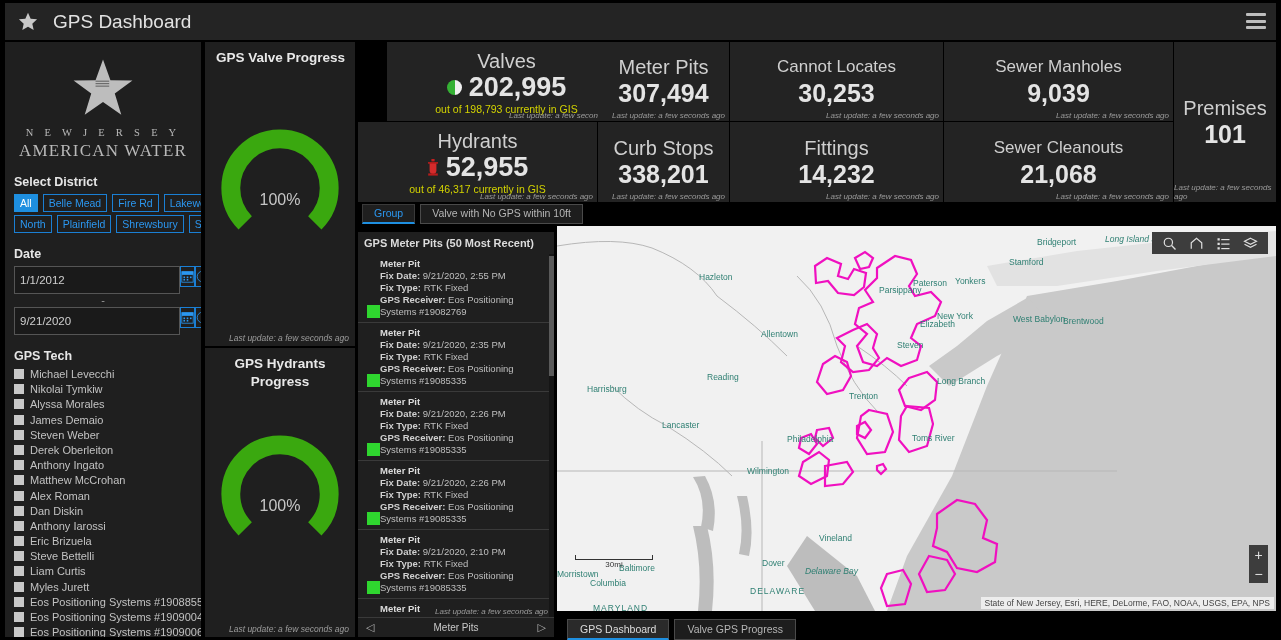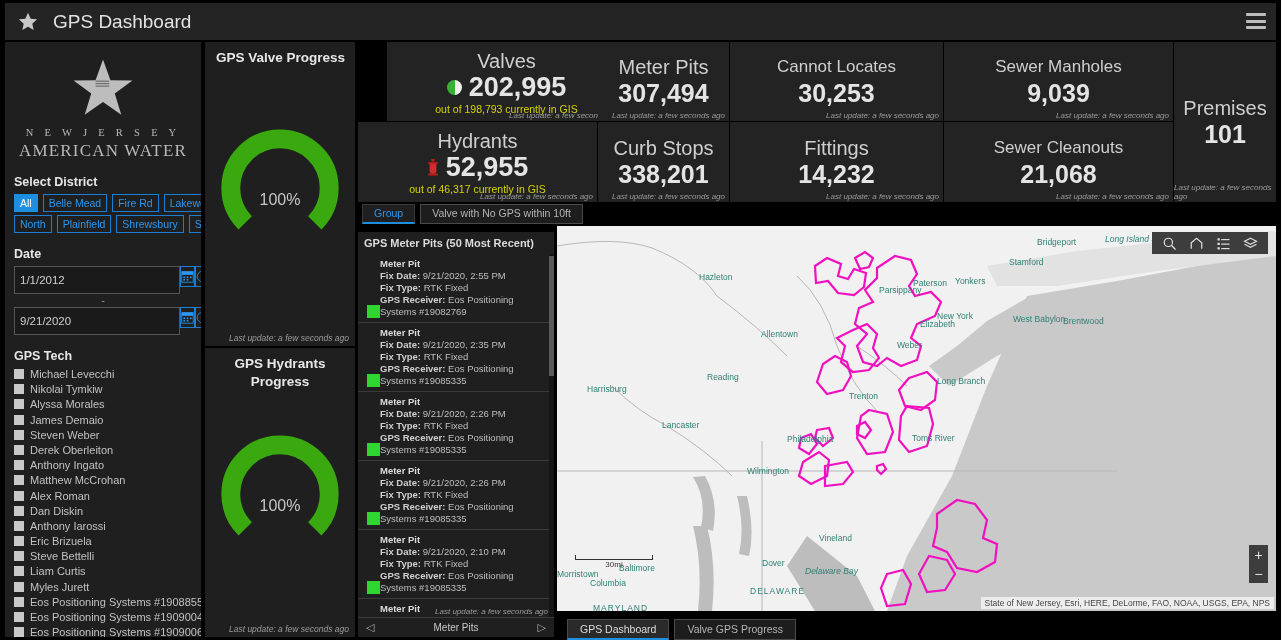--- a/index.html
+++ b/index.html
@@ -491,21 +491,21 @@
         <div class="maplbl" style="left: 480px; top: 11px;">Bridgeport</div>
         <div class="maplbl" style="left: 452px; top: 31px;">Stamford</div>
         <div class="maplbl it" style="left: 548px; top: 8px;">Long Island Sound</div>
         <div class="maplbl" style="left: 398px; top: 50px;">Yonkers</div>
         <div class="maplbl" style="left: 356px; top: 52px;">Paterson</div>
         <div class="maplbl" style="left: 322px; top: 59px;">Parsippany</div>
         <div class="maplbl" style="left: 380px; top: 85px;">New York</div>
         <div class="maplbl" style="left: 363px; top: 93px;">Elizabeth</div>
         <div class="maplbl" style="left: 474px; top: 90px; margin-left: 32px;">Brentwood</div>
         <div class="maplbl" style="left: 456px; top: 88px;">West Babylon</div>
-        <div class="maplbl" style="left: 340px; top: 114px;">Weber</div>
+        <div class="maplbl" style="left: 340px; top: 114px;">Steven</div>
         <div class="maplbl" style="left: 380px; top: 150px;">Long Branch</div>
         <div class="maplbl" style="left: 355px; top: 207px;">Toms River</div>
         <div class="maplbl" style="left: 0px; top: 343px;">Morristown</div>
       </div>
 
     <div class="maptools">
       <svg width="15" height="15" viewBox="0 0 20 20">
           <circle cx="8.5" cy="8.5" r="5.5" fill="none" stroke="#e0e0e0" stroke-width="1.6"></circle>
           <path d="M12.8 12.8 L18 18" stroke="#e0e0e0" stroke-width="1.8"></path>
         </svg>

